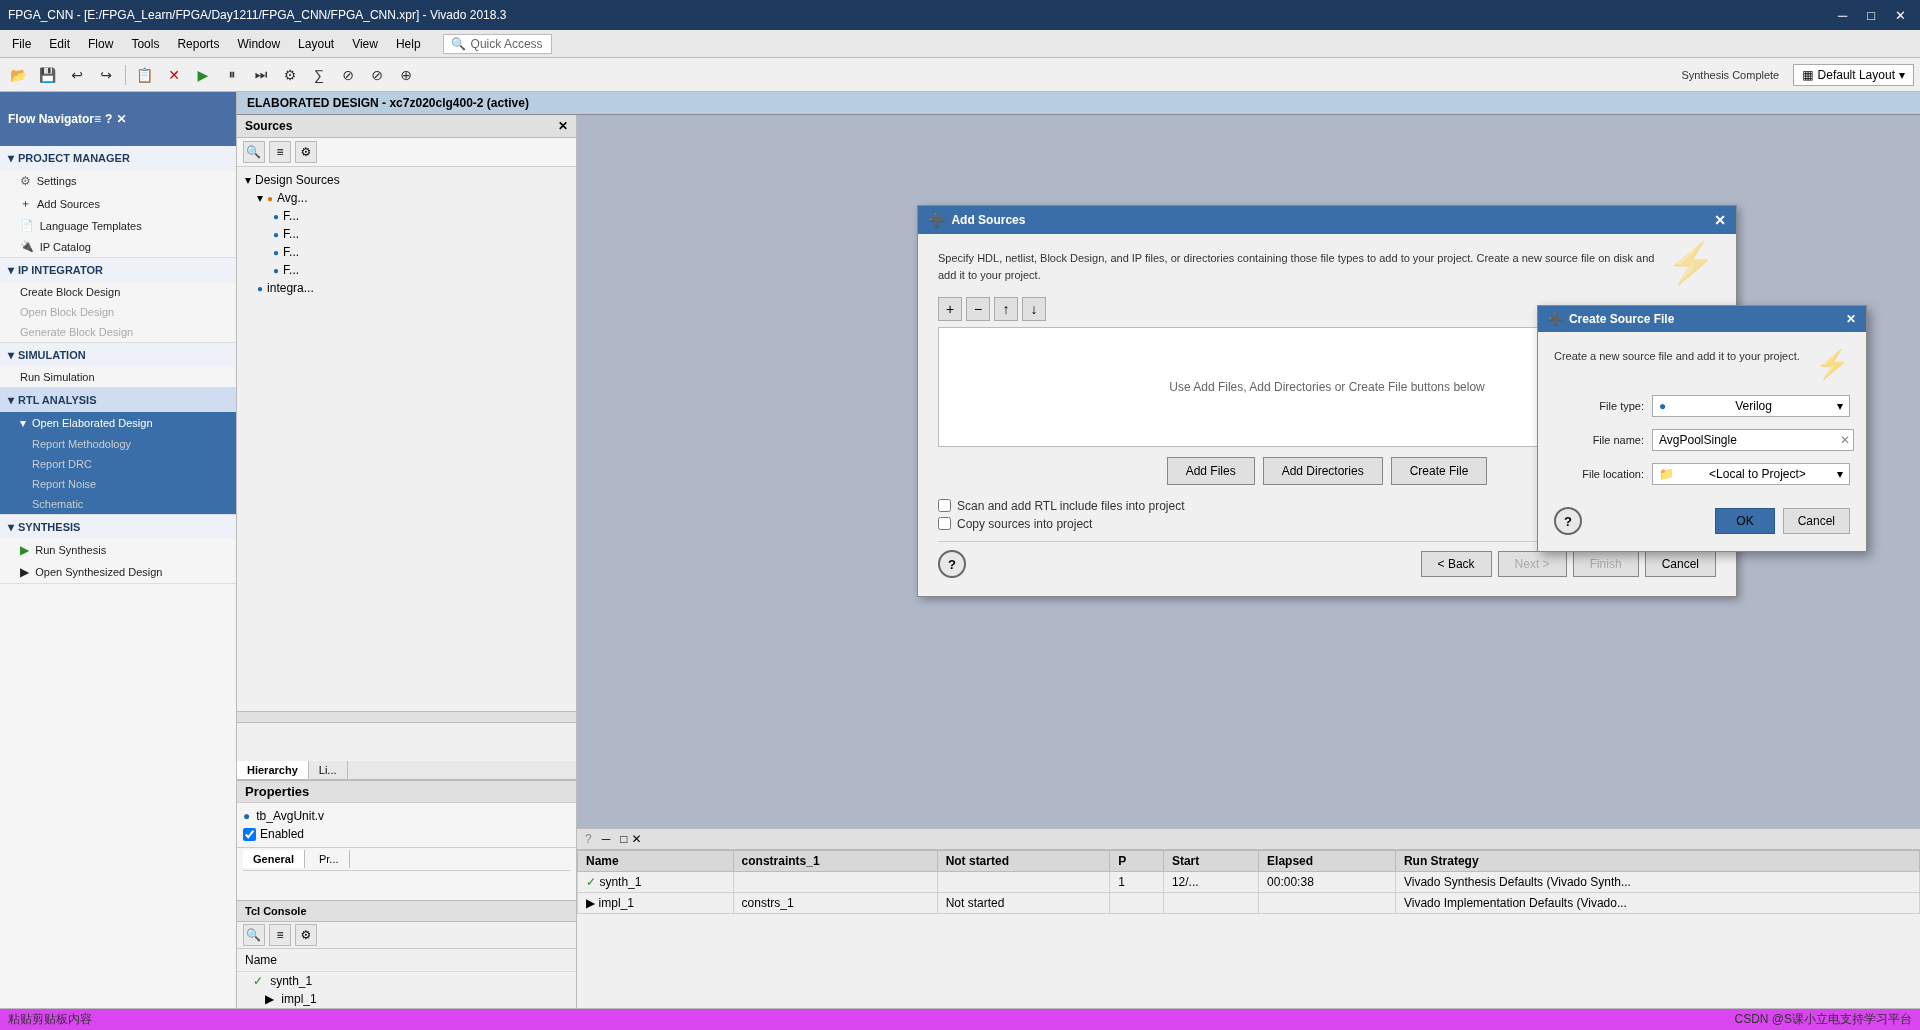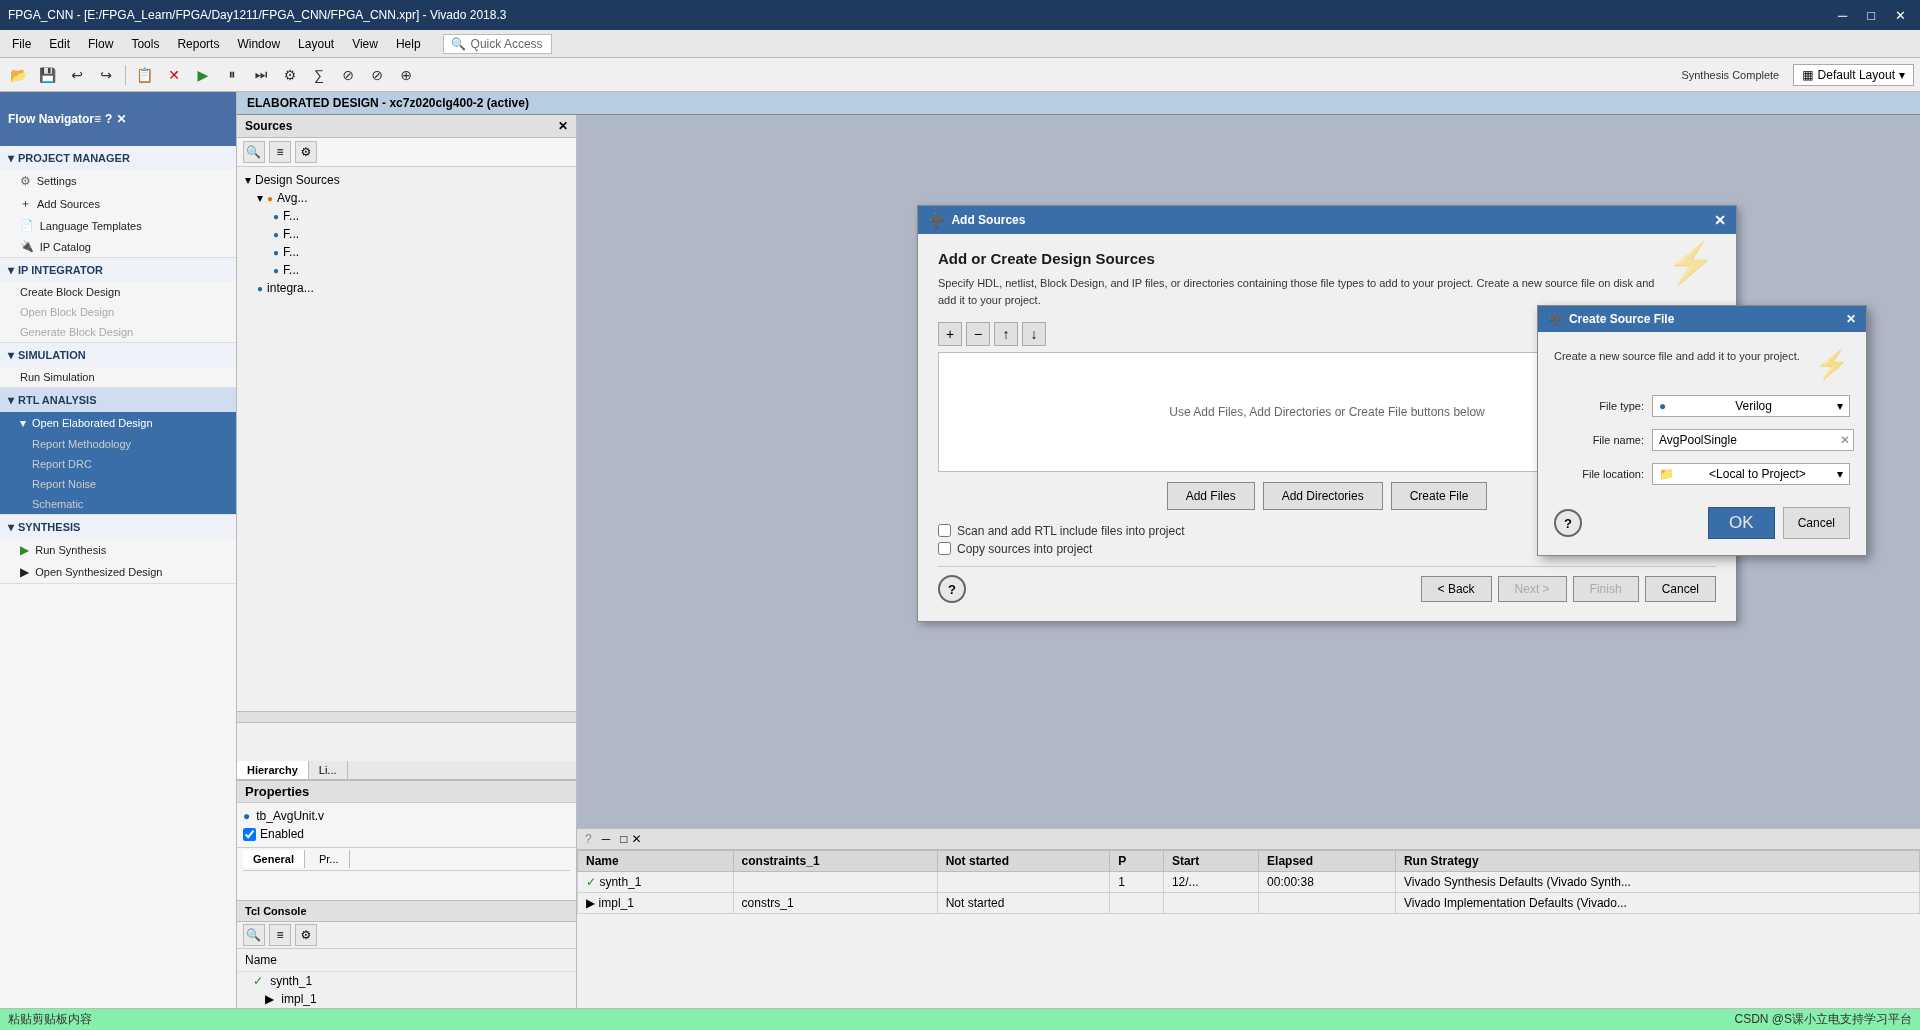--- a/index.html
+++ b/index.html
@@ -131,21 +131,21 @@
     }
     .nav-item.sub { padding-left: 32px; }
     .nav-item.highlighted { background: #3a6ea8; color: #fff; }
     .nav-icon { font-size: 11px; }
     .gear-icon { color: #666; font-size: 12px; }
     .green-arrow { color: #2a8a2a; font-size: 12px; }
 
     
     .status-bar {
       height: 22px;
-      background: #86efac;
+      background: #d946ef;
       border-top: 1px solid #bbb;
       display: flex;
       align-items: center;
       padding: 0 8px;
       font-size: 11px;
       color: #333;
       justify-content: space-between;
     }
 
     .sources-panel {
@@ -386,24 +386,24 @@
     .csd-footer {
       display: flex;
       align-items: center;
       justify-content: space-between;
       padding-top: 10px;
     }
     .csd-footer-btns { display: flex; gap: 8px; }
     .btn-ok {
       padding: 5px 20px;
       background: #3a6ea8;
-      color: #e5e5e5;
+      color: #000000;
       border: 1px solid #2a5a8a;
       cursor: pointer;
-      font-size: 17px;
+      font-size: 12px;
     }
     .btn-cancel-csd {
       padding: 5px 14px;
       background: #e0e0e0;
       border: 1px solid #aaa;
       cursor: pointer;
       font-size: 12px;
     }
   </style>
 </head>
@@ -685,21 +685,20 @@
             <div class="dialog-title-bar">
               <div style="display:flex; align-items:center; gap:6px;">
                 <span style="font-size:14px;">➕</span>
                 <span>Add Sources</span>
               </div>
               <span class="dialog-close">✕</span>
             </div>
             <div class="dialog-body">
               <div style="display:flex; justify-content:space-between; align-items:flex-start;">
                 <div style="flex:1;">
-                  <div class="dialog-title">Add or Create Design Sources</div>
                   <div class="dialog-desc">Specify HDL, netlist, Block Design, and IP files, or directories containing those file types to add to your project. Create a new source file on disk and add it to your project.</div>
                 </div>
                 <div style="font-size:40px; color:#2a8a2a; opacity:0.4; margin-left:10px; margin-top:-10px;">⚡</div>
               </div>
 
               <div class="file-list-toolbar">
                 <button class="file-list-btn">+</button>
                 <button class="file-list-btn">−</button>
                 <button class="file-list-btn">↑</button>
                 <button class="file-list-btn">↓</button>

